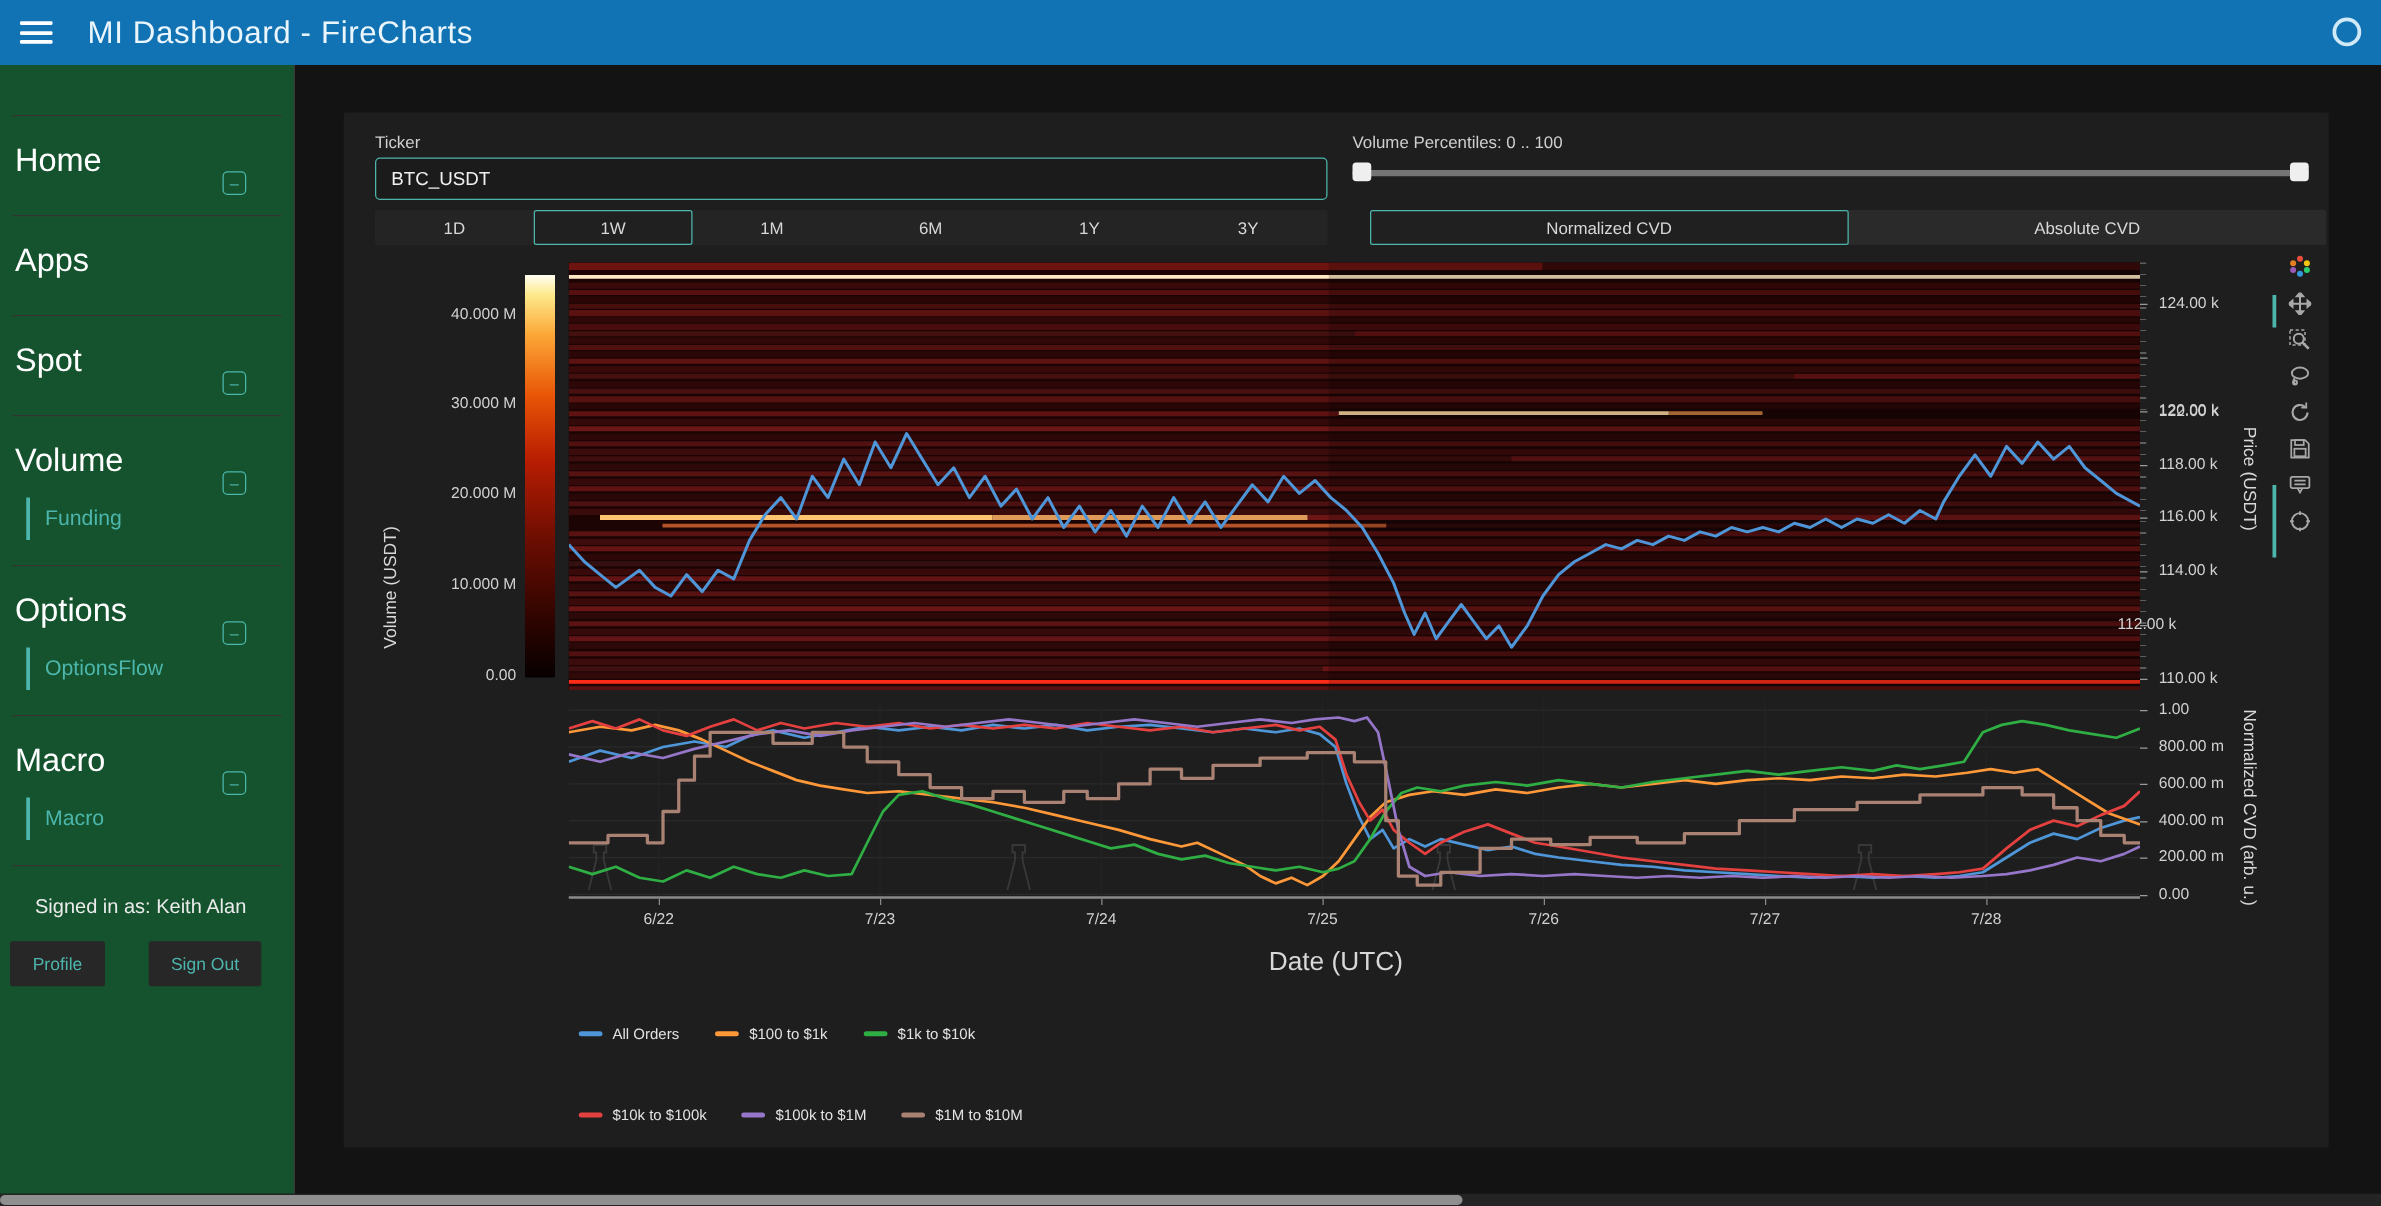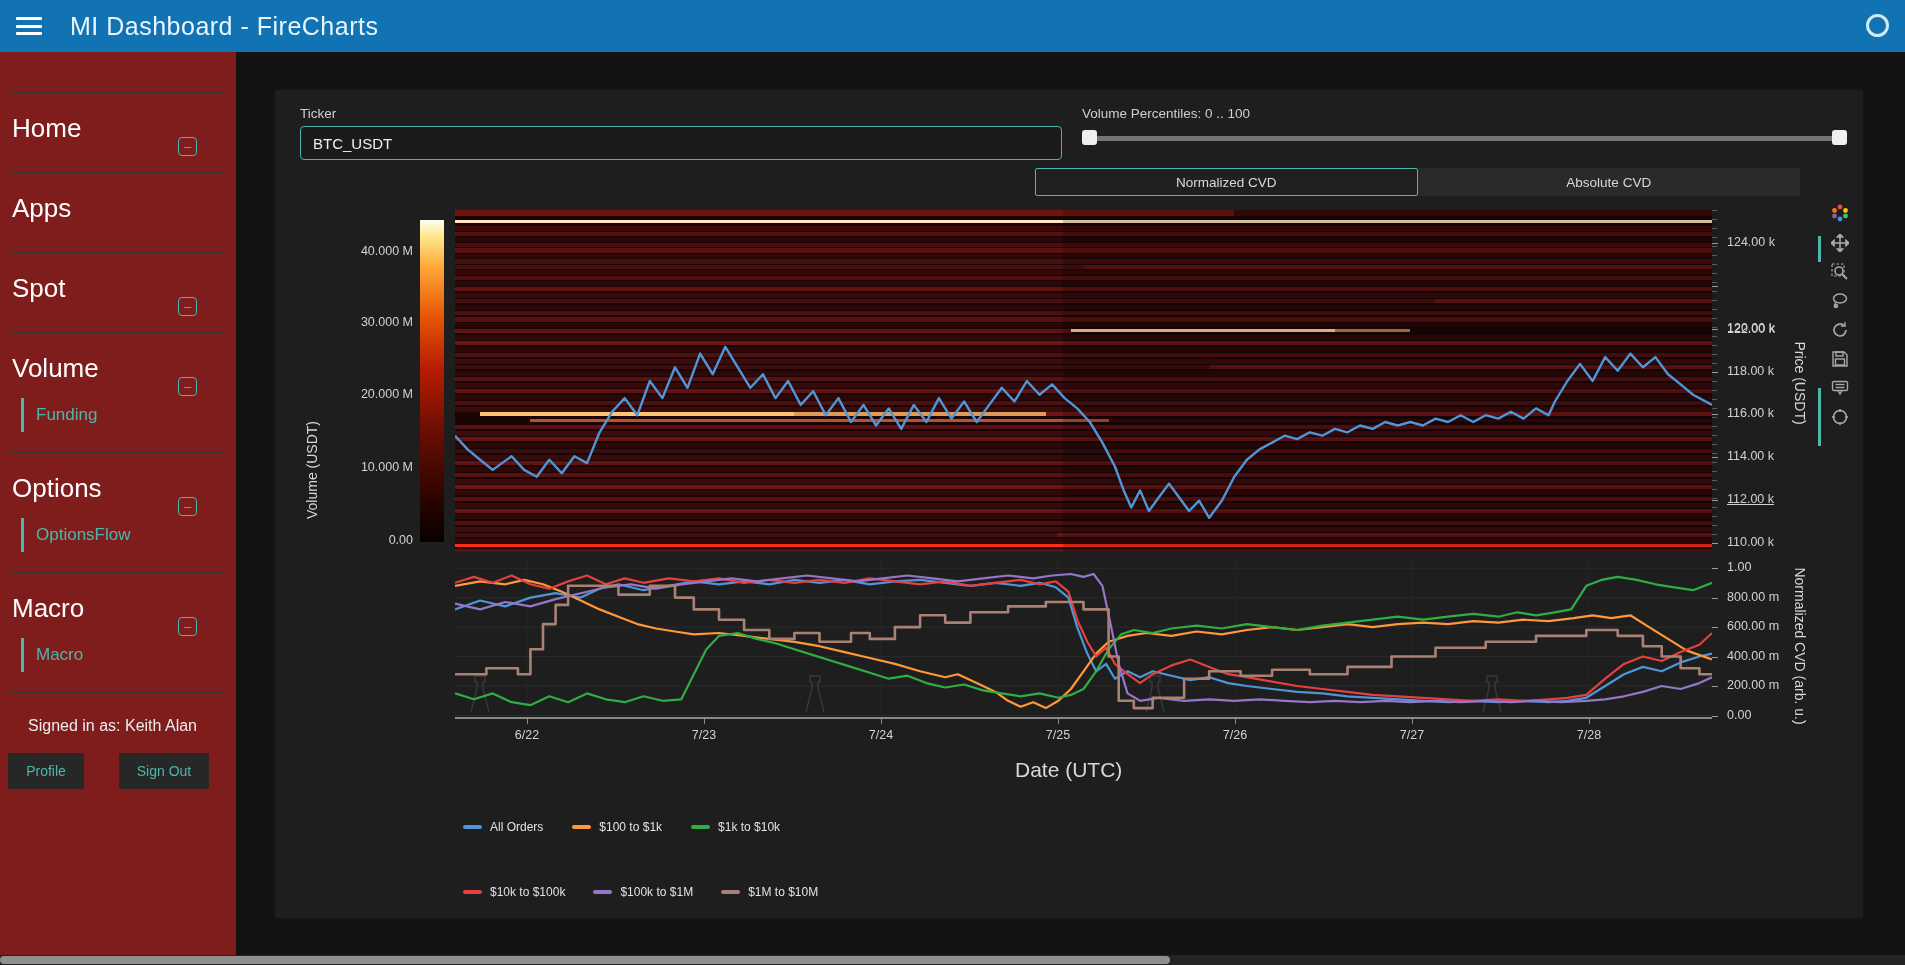--- a/index.html
+++ b/index.html
@@ -11,21 +11,21 @@
   .header { position:absolute; top:0; left:0; width:100%; height:52px; background:#1173b4;
     display:flex; align-items:center; z-index:10; }
   .burger { width:26px; height:18px; margin-left:16px; display:flex; flex-direction:column;
     justify-content:space-between; cursor:pointer; }
   .burger span { display:block; height:3px; background:#ffffff; border-radius:1px; }
   .header-title { color:#eaf5fc; font-size:25px; margin-left:28px; letter-spacing:0.5px; }
   .header-circle { position:absolute; right:16px; top:14px; width:23px; height:23px;
     border:3px solid #cfe9f7; border-radius:50%; }
 
   
-  .sidebar { position:absolute; top:52px; left:0; width:236px; bottom:10px; background:#7f1d1d;
+  .sidebar { position:absolute; top:52px; left:0; width:236px; bottom:10px; background:#14532d;
     border-right:1px solid #3a3a3a; overflow:hidden; }
   .side-divider { height:1px; background:#343434; margin:0 10px; }
   .side-divider.first { margin-top:40px; }
   .side-section { position:relative; padding-bottom:14px; }
   .side-header { font-size:26px; color:#ffffff; font-weight:400; margin:20px 0 14px 12px; }
   .collapse-box { position:absolute; top:24px; right:38px; width:19px; height:19px;
     border:1px solid #4db6ac; border-radius:4px; color:#4db6ac; font-size:13px;
     display:flex; align-items:center; justify-content:center; cursor:pointer; }
   .side-items { list-style:none; margin-left:21px; }
   .side-items li { border-left:3px solid #4db6ac; margin-bottom:6px; }
@@ -54,21 +54,21 @@
   .slider-wrap { position:absolute; left:807px; top:40px; width:765px; height:16px; }
   .slider-track { position:absolute; top:6px; left:0; width:100%; height:5px; background:#757575; border-radius:2px; }
   .slider-handle { position:absolute; top:0; width:15px; height:15px; background:#efefef;
     border-radius:3px; cursor:pointer; }
   .btn-group { position:absolute; display:flex; height:28px; background:#242424; border-radius:2px; }
   .btn-group .tbtn { flex:1; background:transparent; border:1px solid transparent; color:#d8d8d8;
     font-size:13.5px; cursor:pointer; border-radius:2px;
     font-family:"Liberation Sans","DejaVu Sans",sans-serif; }
   .btn-group .tbtn.selected { border-color:#4db6ac; background:#202020; }
   #range-group { left:25px; top:78px; width:762px; }
-  #cvd-group { left:760px; top:78px; width:765px; background:#2a2a2a; }
+  #cvd-group { left:821px; top:78px; width:765px; background:#2a2a2a; }
 
   
   .axis-text { position:absolute; color:#d2d2d2; font-size:12.5px; white-space:nowrap; }
   .axis-title { position:absolute; color:#d8d8d8; font-size:14px; white-space:nowrap; }
   .rot-ccw { transform:rotate(-90deg); transform-origin:center; }
   .rot-cw { transform:rotate(90deg); transform-origin:center; }
   #colorbar { position:absolute; left:145px; top:130px; width:24px; height:322px;
     background:linear-gradient(to top,#070000 0%,#2d0400 14%,#6b0d02 34%,#b81d02 54%,
       #e85506 70%,#fca636 85%,#fde98a 95%,#fffdf2 100%); }
   #heatmap { position:absolute; left:180px; top:120px; width:1257px; height:342px;
@@ -166,20 +166,28 @@
 
   <div class="card">
     <div class="ctl-label" style="left:25px; top:16px;">Ticker</div>
     <input class="ticker-input" value="BTC_USDT" style="">
     <div class="ctl-label" style="left:807px; top:16px;">Volume Percentiles: 0 .. 100</div>
     <div class="slider-wrap">
       <div class="slider-track"></div>
       <div class="slider-handle" style="left:0;"></div>
       <div class="slider-handle" style="right:0;"></div>
     </div>
+    <div class="btn-group" id="range-group">
+        <button class="tbtn">1D</button>
+        <button class="tbtn selected">1W</button>
+        <button class="tbtn">1M</button>
+        <button class="tbtn">6M</button>
+        <button class="tbtn">1Y</button>
+        <button class="tbtn">3Y</button>
+      </div>
     <div class="btn-group" id="cvd-group">
         <button class="tbtn selected">Normalized CVD</button>
         <button class="tbtn">Absolute CVD</button>
       </div>
 
     <div id="colorbar"></div>
     <div id="vol-ticks">
         <div class="axis-text" style="top: 154px; right: 1450px;">40.000 M</div>
         <div class="axis-text" style="top: 225px; right: 1450px;">30.000 M</div>
         <div class="axis-text" style="top: 297px; right: 1450px;">20.000 M</div>
@@ -269,21 +277,21 @@
         <div class="axis-text" style="top: 188px; left: 1452px; margin-top: 44px;">122.00 k</div>
         <div class="ytick-mark" style="left: 1437px; top: 196px;"></div>
         <div class="axis-text" style="top: 231px; left: 1452px;">120.00 k</div>
         <div class="ytick-mark" style="left: 1437px; top: 239px;"></div>
         <div class="axis-text" style="top: 274px; left: 1452px;">118.00 k</div>
         <div class="ytick-mark" style="left: 1437px; top: 282px;"></div>
         <div class="axis-text" style="top: 316px; left: 1452px;">116.00 k</div>
         <div class="ytick-mark" style="left: 1437px; top: 324px;"></div>
         <div class="axis-text" style="top: 359px; left: 1452px;">114.00 k</div>
         <div class="ytick-mark" style="left: 1437px; top: 367px;"></div>
-        <div class="axis-text" style="top: 402px; left: 1452px; text-decoration: underline;">112.00 k</div>
+        <div class="axis-text" style="top: 402px; left: 1419px;">112.00 k</div>
         <div class="ytick-mark" style="left: 1437px; top: 410px;"></div>
         <div class="axis-text" style="top: 445px; left: 1452px;">110.00 k</div>
         <div class="ytick-mark" style="left: 1437px; top: 453px;"></div>
       </div>
     <div class="axis-title rot-cw" style="left:1470px; top:285px; width:110px; text-align:center;">Price (USDT)</div>
 
     <div class="modebar">
       <div class="mb-active-bar" style="top:33px; height:26px;"></div>
       <div class="mb-active-bar" style="top:185px; height:58px;"></div>
       <div class="mb-item">

